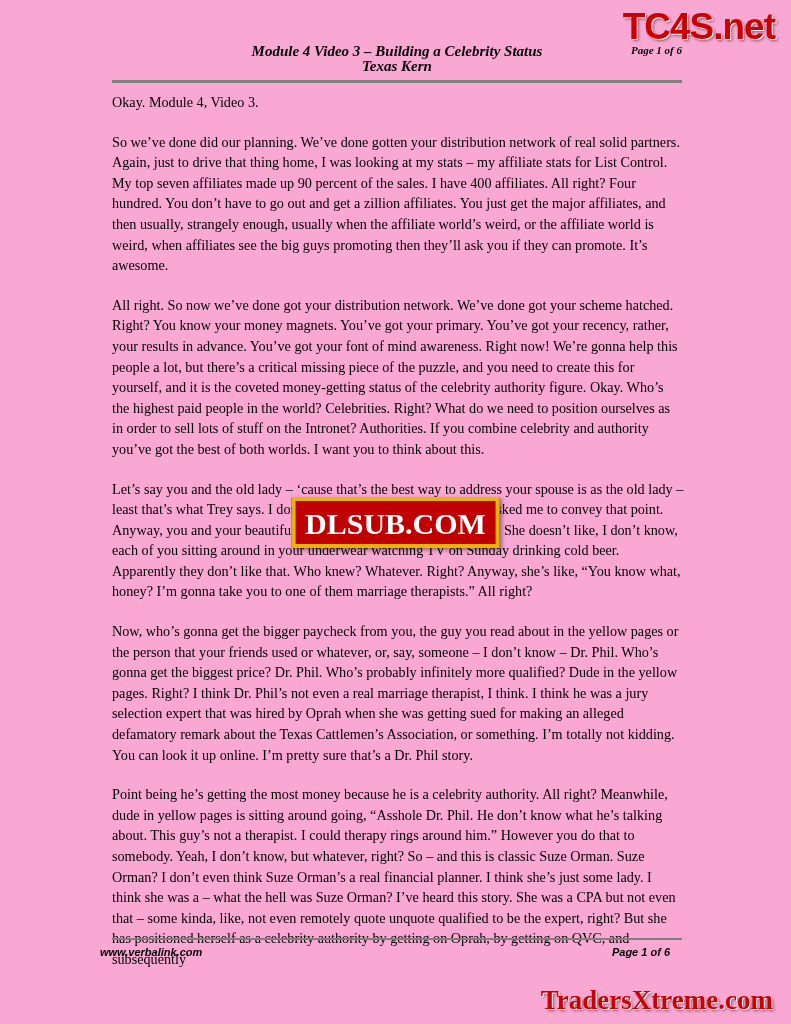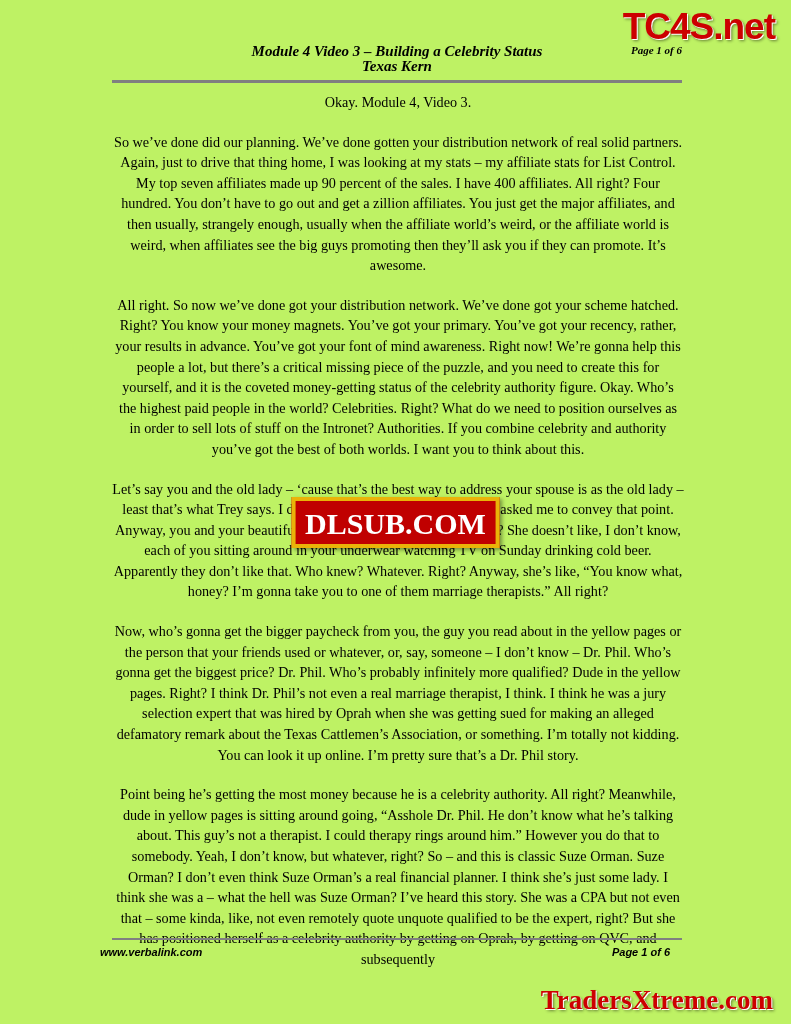--- a/index.html
+++ b/index.html
@@ -7,21 +7,21 @@
     padding: 0;
     background: #8a8a8a;
   }
   body {
     font-family: "Liberation Serif", serif;
   }
   .page {
     position: relative;
     width: 791px;
     height: 1024px;
-    background: #bef264;
+    background: #f9a8d4;
     overflow: hidden;
     box-sizing: border-box;
   }
   
   .tc4s {
     position: absolute;
     top: 6px;
     right: 16px;
     font-family: "Liberation Sans", sans-serif;
     font-weight: bold;
@@ -78,21 +78,20 @@
     left: 112px;
     top: 92px;
     width: 572px;
     font-size: 14.2px;
     line-height: 20.6px;
     color: #000;
     text-align: left;
   }
   .body p {
     margin: 0 0 19px 0;
-    text-align: center;
   }
   
   .footer {
     position: absolute;
     left: 100px;
     top: 946px;
     width: 570px;
     font-family: "Liberation Sans", sans-serif;
     font-weight: bold;
     font-style: italic;

